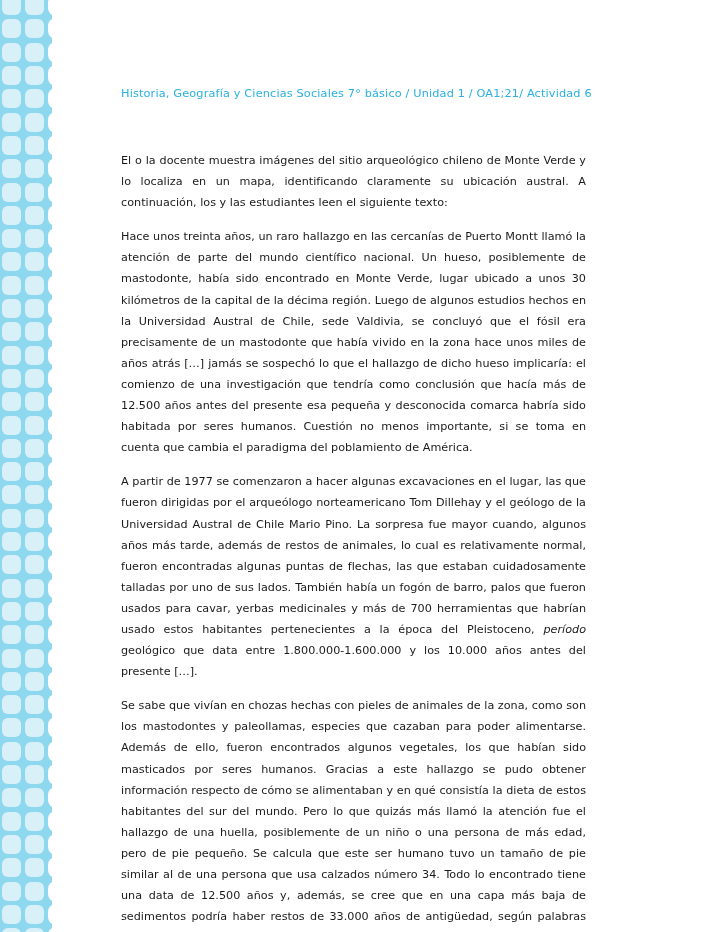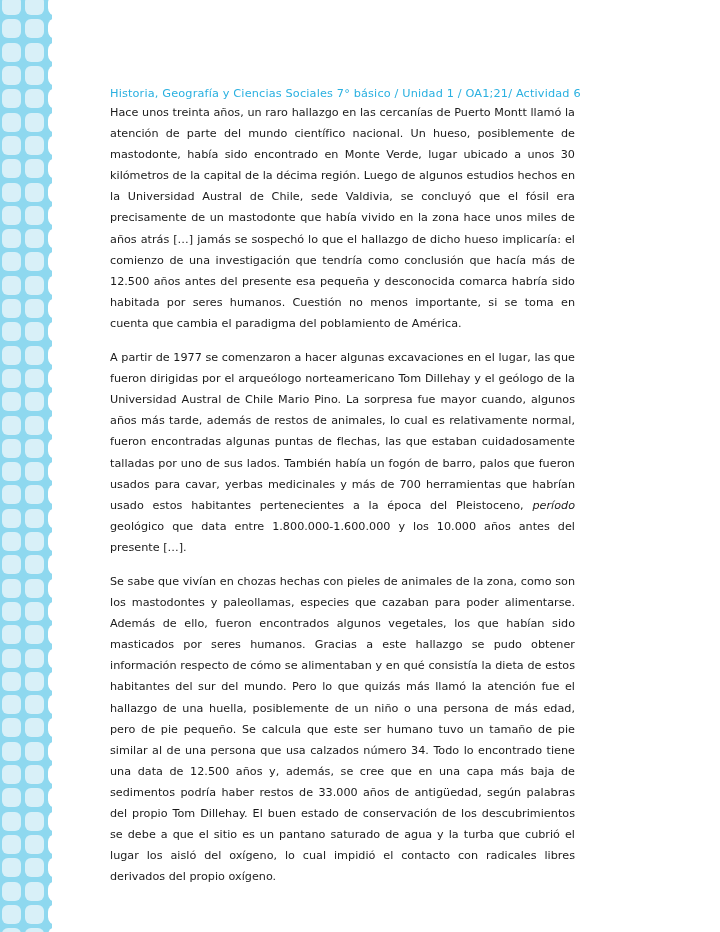--- a/index.html
+++ b/index.html
@@ -43,21 +43,21 @@
     left: 52px;
     top: 0;
     width: 12px;
     height: 932px;
     background: #ffffff;
   }
 
   
   .page {
     position: absolute;
-    left: 3px;
+    left: 14px;
     top: 0;
     width: 612px;
     height: 932px;
   }
   .content {
     position: absolute;
     left: 107px;
     top: 0;
     width: 465px;
   }
@@ -217,20 +217,21 @@
     <div class="tile" style="left: 25.45px; top: 928.15px;"></div>
     <div class="tile white" style="left: 47.75px; top: 927.15px;"></div>
   </div>
 <div class="sidebar-fade"></div>
 
 <div class="page">
   <div class="content">
 
     <div class="doc-header">Historia, Geografía y Ciencias Sociales 7° básico / Unidad 1 / OA1;21/ Actividad 6</div>
 
+    <p class="body-text first">El o la docente muestra imágenes del sitio arqueológico chileno de Monte Verde y lo localiza en un mapa, identificando claramente su ubicación austral. A continuación, los y las estudiantes leen el siguiente texto:</p>
 
     <p class="body-text">Hace unos treinta años, un raro hallazgo en las cercanías de Puerto Montt llamó la atención de parte del mundo científico nacional. Un hueso, posiblemente de mastodonte, había sido encontrado en Monte Verde, lugar ubicado a unos 30 kilómetros de la capital de la décima región. Luego de algunos estudios hechos en la Universidad Austral de Chile, sede Valdivia, se concluyó que el fósil era precisamente de un mastodonte que había vivido en la zona hace unos miles de años atrás […] jamás se sospechó lo que el hallazgo de dicho hueso implicaría: el comienzo de una investigación que tendría como conclusión que hacía más de 12.500 años antes del presente esa pequeña y desconocida comarca habría sido habitada por seres humanos. Cuestión no menos importante, si se toma en cuenta que cambia el paradigma del poblamiento de América.</p>
 
     <p class="body-text">A partir de 1977 se comenzaron a hacer algunas excavaciones en el lugar, las que fueron dirigidas por el arqueólogo norteamericano Tom Dillehay y el geólogo de la Universidad Austral de Chile Mario Pino. La sorpresa fue mayor cuando, algunos años más tarde, además de restos de animales, lo cual es relativamente normal, fueron encontradas algunas puntas de flechas, las que estaban cuidadosamente talladas por uno de sus lados. También había un fogón de barro, palos que fueron usados para cavar, yerbas medicinales y más de 700 herramientas que habrían usado estos habitantes pertenecientes a la época del Pleistoceno, <em>período</em> geológico que data entre 1.800.000-1.600.000 y los 10.000 años antes del presente […].</p>
 
     <p class="body-text">Se sabe que vivían en chozas hechas con pieles de animales de la zona, como son los mastodontes y paleollamas, especies que cazaban para poder alimentarse. Además de ello, fueron encontrados algunos vegetales, los que habían sido masticados por seres humanos. Gracias a este hallazgo se pudo obtener información respecto de cómo se alimentaban y en qué consistía la dieta de estos habitantes del sur del mundo. Pero lo que quizás más llamó la atención fue el hallazgo de una huella, posiblemente de un niño o una persona de más edad, pero de pie pequeño. Se calcula que este ser humano tuvo un tamaño de pie similar al de una persona que usa calzados número 34. Todo lo encontrado tiene una data de 12.500 años y, además, se cree que en una capa más baja de sedimentos podría haber restos de 33.000 años de antigüedad, según palabras del propio Tom Dillehay. El buen estado de conservación de los descubrimientos se debe a que el sitio es un pantano saturado de agua y la turba que cubrió el lugar los aisló del oxígeno, lo cual impidió el contacto con radicales libres derivados del propio oxígeno.</p>
 
   </div>
 </div>
 

